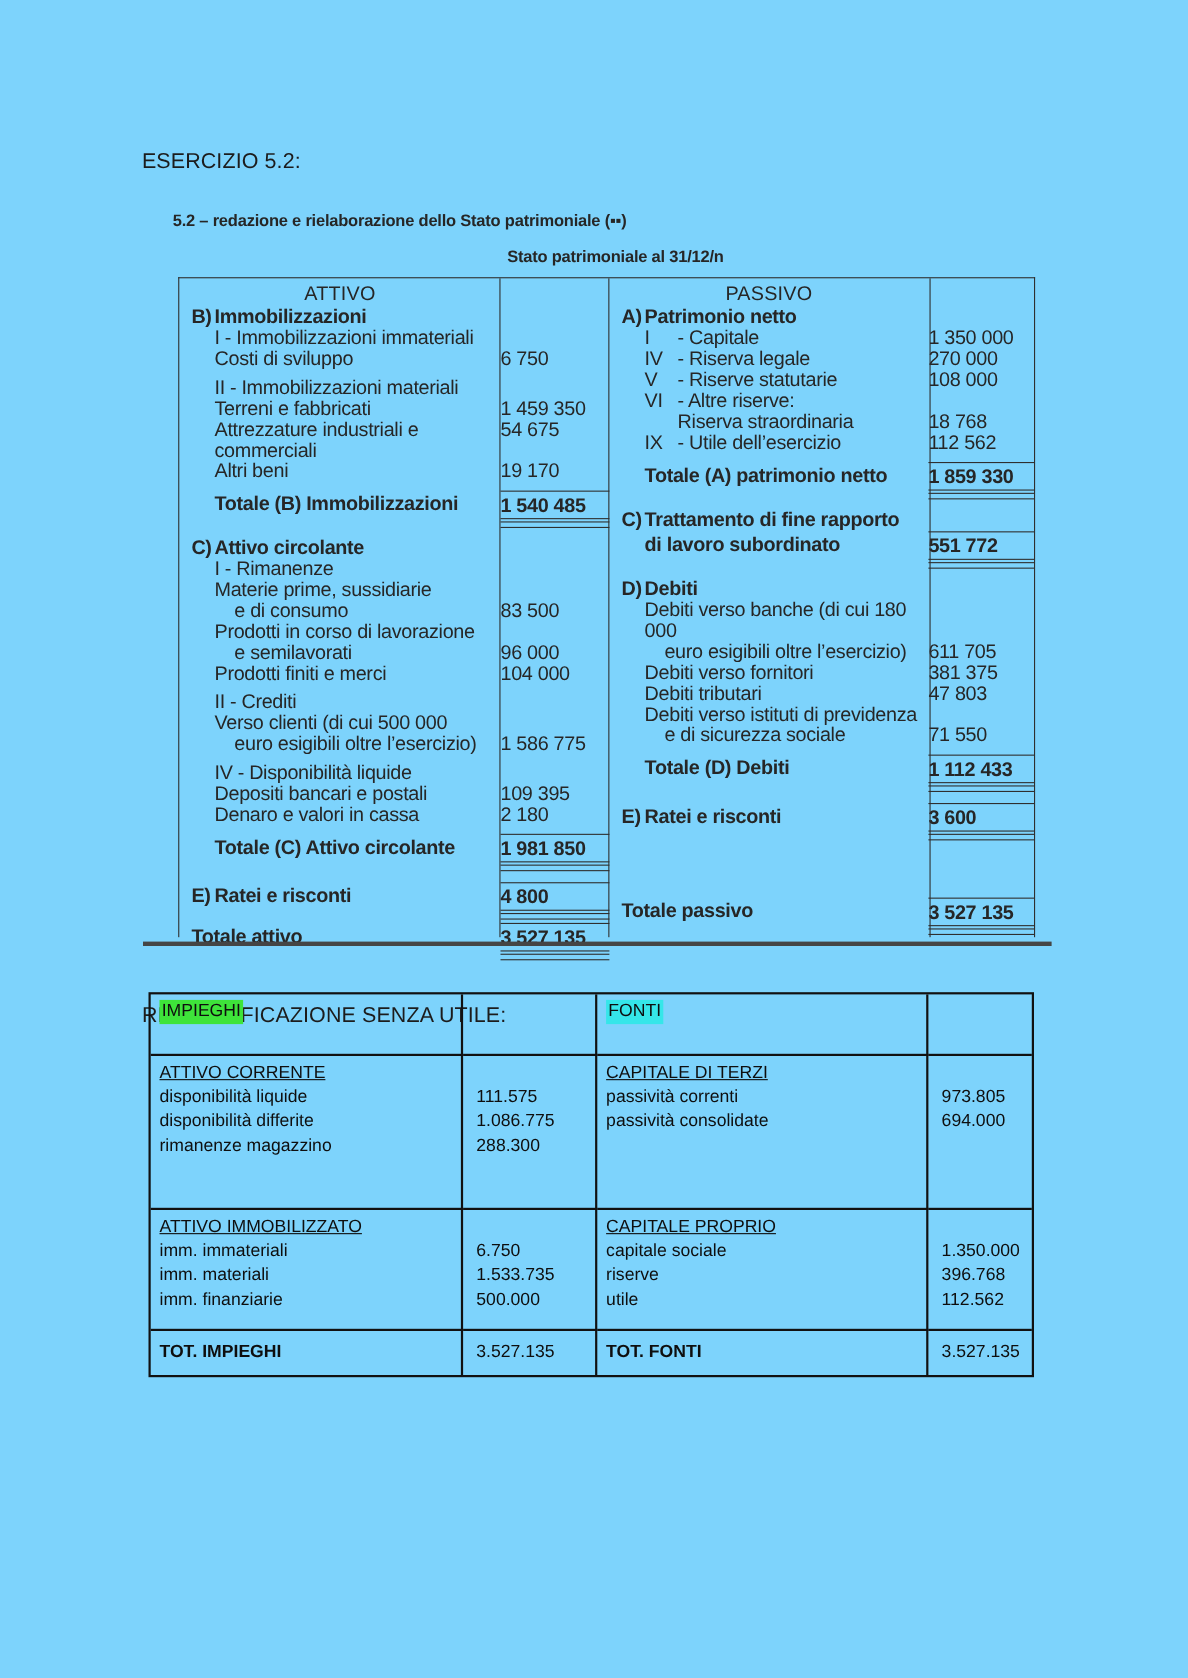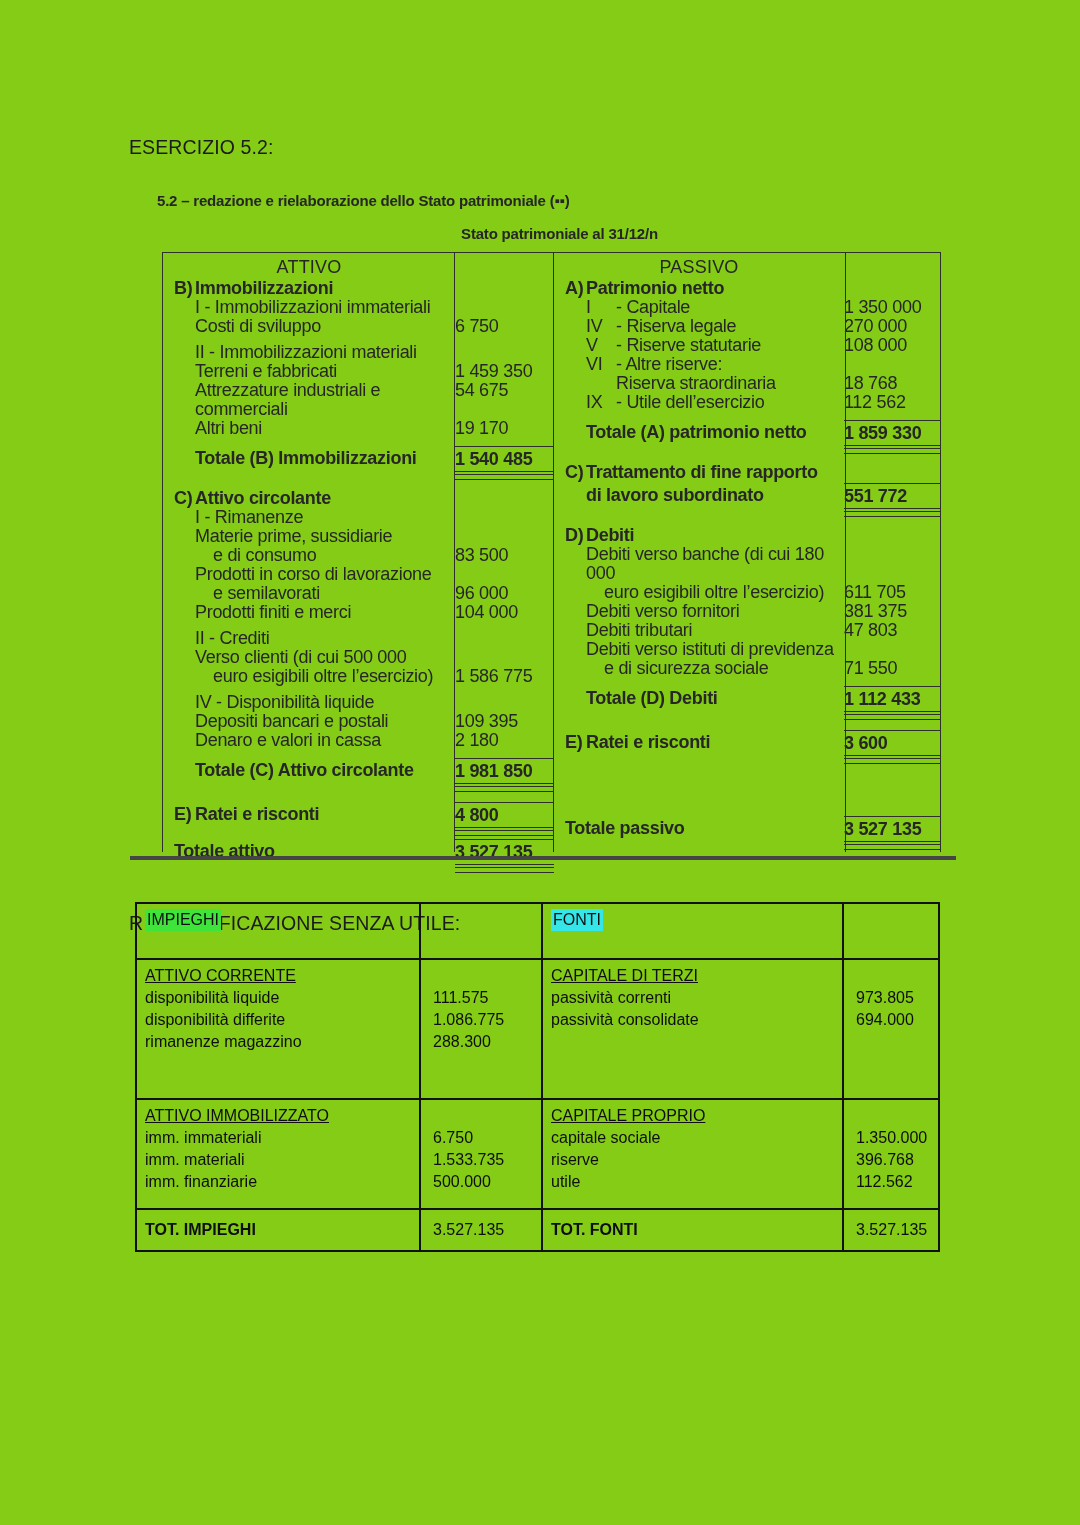--- a/index.html
+++ b/index.html
@@ -1,18 +1,18 @@
 <!DOCTYPE html>
 <html><head>
 <meta charset="utf-8">
 <style>
   html,body { margin:0; padding:0; background:#e8e8e8; }
   .page {
     position:relative; width:1080px; height:1525px; margin:0 auto;
-    background:#84cc16; font-family:"Liberation Sans", sans-serif; color:#111;
+    background:#7dd3fc; font-family:"Liberation Sans", sans-serif; color:#111;
     overflow:hidden;
   }
   
   .h-exercise, .h-reclass {
     position:absolute; left:129px; font-size:19.5px; color:#1c1c1c; letter-spacing:0.1px;
   }
   .h-exercise { top:136px; }
   .h-reclass  { top:912px; }
 
   

